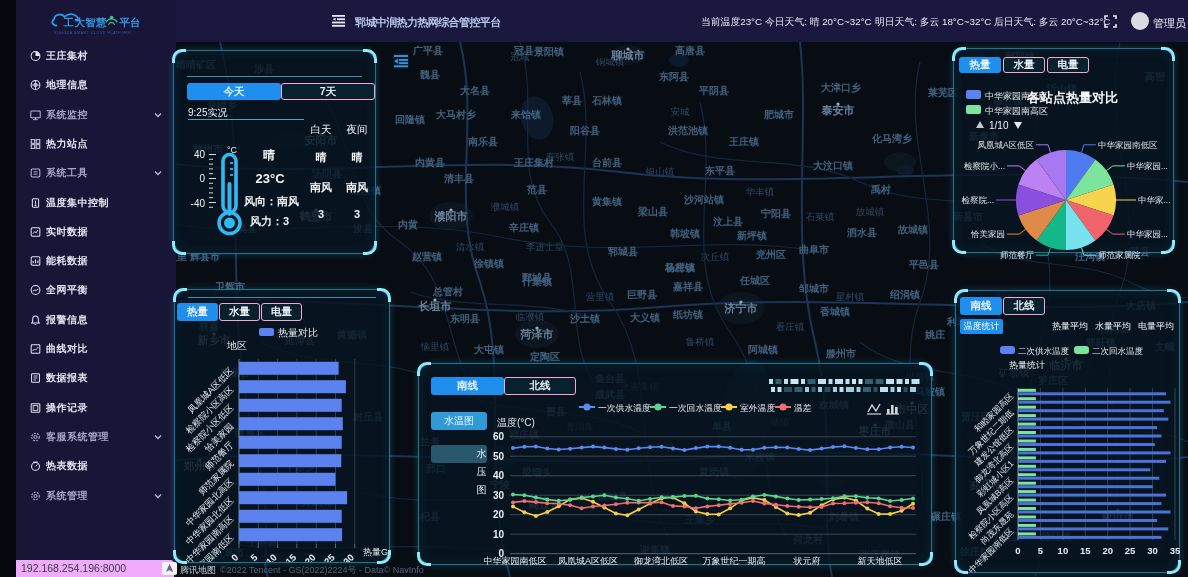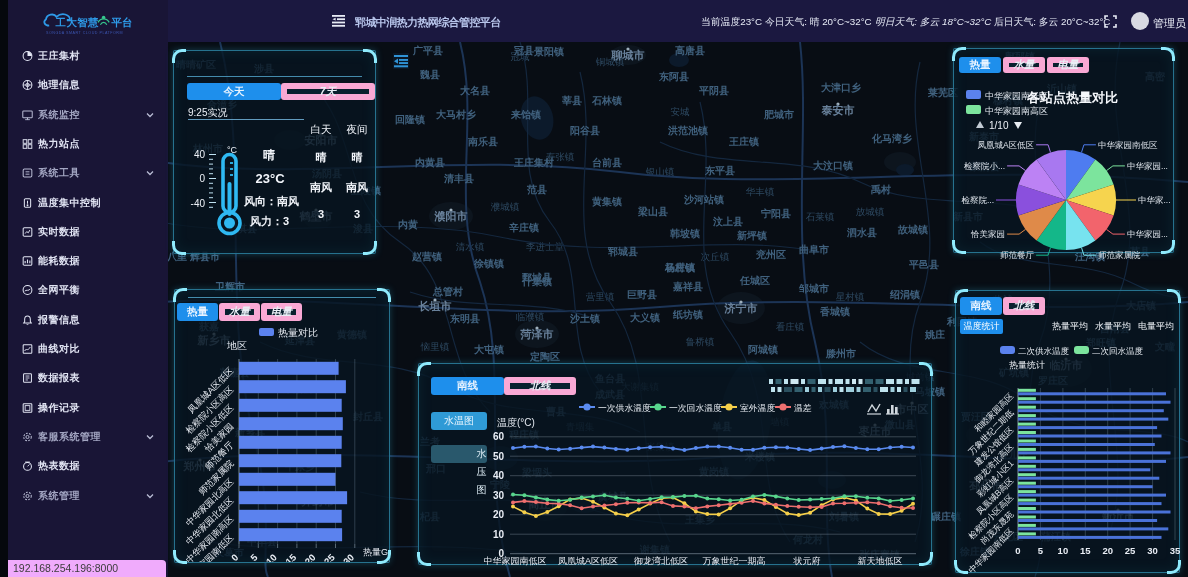--- a/index.html
+++ b/index.html
@@ -1,33 +1,33 @@
 <!DOCTYPE html>
 <html><head><meta charset="utf-8"><style>
 *{margin:0;padding:0;box-sizing:border-box;}
 html,body{width:1188px;height:577px;overflow:hidden;background:#05080d;font-family:"Liberation Sans",sans-serif;}
 #app{position:relative;width:1188px;height:577px;}
 #header{position:absolute;left:160px;top:0;width:1028px;height:42px;background:#1b1840;}
-#sidebar{position:absolute;left:8px;top:0;width:160px;height:577px;background:#191536;z-index:5;}
+#sidebar{position:absolute;left:16px;top:0;width:160px;height:577px;background:#191536;z-index:5;}
 #map{position:absolute;left:160px;top:42px;width:1028px;height:535px;background:#080d14;}
 .mi{position:absolute;left:0;width:160px;height:29px;color:#e0e3f2;font-size:10px;}
 .mi .txt{position:absolute;left:30px;top:50%;transform:translateY(-50%);letter-spacing:.5px;white-space:nowrap;font-weight:bold;}
 .mi .ico{position:absolute;left:14px;top:50%;transform:translateY(-50%);width:11px;height:11px;}
 .mi .chev{position:absolute;right:14px;top:50%;transform:translateY(-50%);width:8px;height:8px;}
 .mi.dim .txt{color:#a3a6c2;}
-.panel{position:absolute;background:rgba(7,21,32,0.80);border:1px solid rgba(42,125,155,0.9);border-radius:2px;box-shadow:0 0 7px rgba(55,190,230,.28), inset 0 0 14px rgba(30,120,170,.15);z-index:10;}
+.panel{position:absolute;background:rgba(7,21,32,0.80);border:1px solid rgba(42,125,155,0.9);border-radius:14px;box-shadow:0 0 7px rgba(55,190,230,.28), inset 0 0 14px rgba(30,120,170,.15);z-index:10;}
 .cn{position:absolute;width:14px;height:14px;z-index:11;}
 .cn.tl{left:-2px;top:-2px;border-left:3px solid #8feafc;border-top:3px solid #8feafc;border-top-left-radius:10px;}
 .cn.tr{right:-2px;top:-2px;border-right:3px solid #8feafc;border-top:3px solid #8feafc;border-top-right-radius:10px;}
 .cn.bl{left:-2px;bottom:-2px;border-left:3px solid #8feafc;border-bottom:3px solid #8feafc;border-bottom-left-radius:10px;}
 .cn.br{right:-2px;bottom:-2px;border-right:3px solid #8feafc;border-bottom:3px solid #8feafc;border-bottom-right-radius:10px;}
 .sep{position:absolute;left:13px;right:13px;height:1px;background:rgba(90,180,220,.75);}
 .tab{position:absolute;font-size:10.5px;font-weight:bold;color:#fff;text-align:center;border-radius:3px;}
 .tab.on{background:#1e8fec;color:#e8f3ff;}
-.tab.off{background:rgba(10,34,48,.9);border:6px solid #f9a8d4;color:#e8eef5;font-style:italic;}
+.tab.off{background:rgba(10,34,48,.9);border:1px solid #f9a8d4;color:#e8eef5;}
 .tab span{position:absolute;left:0;right:0;top:50%;transform:translateY(-50%);white-space:nowrap;}
 svg{display:block;}
 svg text{font-family:"Liberation Sans",sans-serif;}
 </style></head><body>
 <div id="app">
     <div id="map">
       <svg id="mapsvg" width="1028" height="535" viewBox="0 0 1028 535" style="position:absolute;left:0;top:0;">
         <g fill="#0d151e">
           <ellipse cx="291" cy="174" rx="22" ry="14"></ellipse>
           <ellipse cx="581" cy="266" rx="24" ry="16"></ellipse>
@@ -266,21 +266,21 @@
 <rect x="0" y="0" width="13" height="1.8" fill="#e8ebf5"></rect>
 <rect x="5" y="3.3" width="8" height="1.8" fill="#e8ebf5"></rect>
 <path d="M3.6,2.8 L0.4,4.2 L3.6,5.6 Z" fill="#e8ebf5"></path>
 <rect x="0" y="6.6" width="13" height="1.8" fill="#e8ebf5"></rect>
 <rect x="0" y="9.9" width="13" height="1.8" fill="#e8ebf5"></rect>
 </svg>
       <div style="position:absolute;left:195px;top:15px;font-size:11px;font-weight:bold;color:#b7c4ea;letter-spacing:-0.6px;">郓城中润热力热网综合管控平台</div>
       <div id="hwx" style="position:absolute;left:541px;top:15.5px;width:400px;font-size:9.8px;color:#e6eaf5;white-space:nowrap;">
         <span style="position:absolute;left:0;">当前温度23°C</span>
         <span style="position:absolute;left:64px;">今日天气: 晴 20°C~32°C</span>
-        <span style="position:absolute;left:174px;font-style:italic;">明日天气: 多云 18°C~32°C</span>
+        <span style="position:absolute;left:174px;">明日天气: 多云 18°C~32°C</span>
         <span style="position:absolute;left:293px;">后日天气: 多云 20°C~32°C</span>
       </div>
       <svg width="13" height="13" style="position:absolute;left:944px;top:15px;" viewBox="0 0 13 13">
 <path d="M1,4 L1,1 L4,1 M9,1 L12,1 L12,4 M12,9 L12,12 L9,12 M4,12 L1,12 L1,9" fill="none" stroke="#e8ebf5" stroke-width="1.6"></path>
 </svg>
       <div style="position:absolute;left:971px;top:12px;width:18px;height:18px;border-radius:50%;background:#d9dae2;"></div>
       <div style="position:absolute;left:993px;top:15.5px;font-size:11px;color:#eef1fa;">管理员</div>
     </div>
     <div id="sidebar">
       <svg width="104" height="32" viewBox="0 0 130 40" style="position:absolute;left:30px;top:8px;">
@@ -928,12 +928,21 @@
         <circle cx="414.0" cy="83.1" r="2" fill="#5a8bf0"></circle>
         <circle cx="425.4" cy="82.3" r="2" fill="#5a8bf0"></circle>
         <circle cx="436.9" cy="84.0" r="2" fill="#5a8bf0"></circle>
         <circle cx="448.3" cy="85.2" r="2" fill="#5a8bf0"></circle>
         <circle cx="459.7" cy="85.2" r="2" fill="#5a8bf0"></circle>
         <circle cx="471.1" cy="83.5" r="2" fill="#5a8bf0"></circle>
         <circle cx="482.6" cy="82.7" r="2" fill="#5a8bf0"></circle>
         <circle cx="494.0" cy="83.5" r="2" fill="#5a8bf0"></circle>
       </svg>
     </div>
+    <div style="position:absolute;left:162px;bottom:1px;z-index:8;height:14px;">
+<svg width="300" height="14" viewBox="0 0 300 14">
+<rect x="0" y="0" width="15" height="13" rx="2" fill="#f2f4f6"></rect>
+<path d="M7.5,2 L11,10 L7.5,8 L4,10 Z" fill="#2b6be0"></path>
+<path d="M7.5,2 L11,10 L7.5,8 Z" fill="#e03b2b"></path>
+<text x="18" y="10.5" font-size="9" fill="#c9d2da">腾讯地图</text>
+<text x="58" y="10.5" font-size="9" fill="#556678">©2022 Tencent - GS(2022)2224号 - Data© NavInfo</text>
+</svg>
+    </div>
   </div>
 </body></html>

